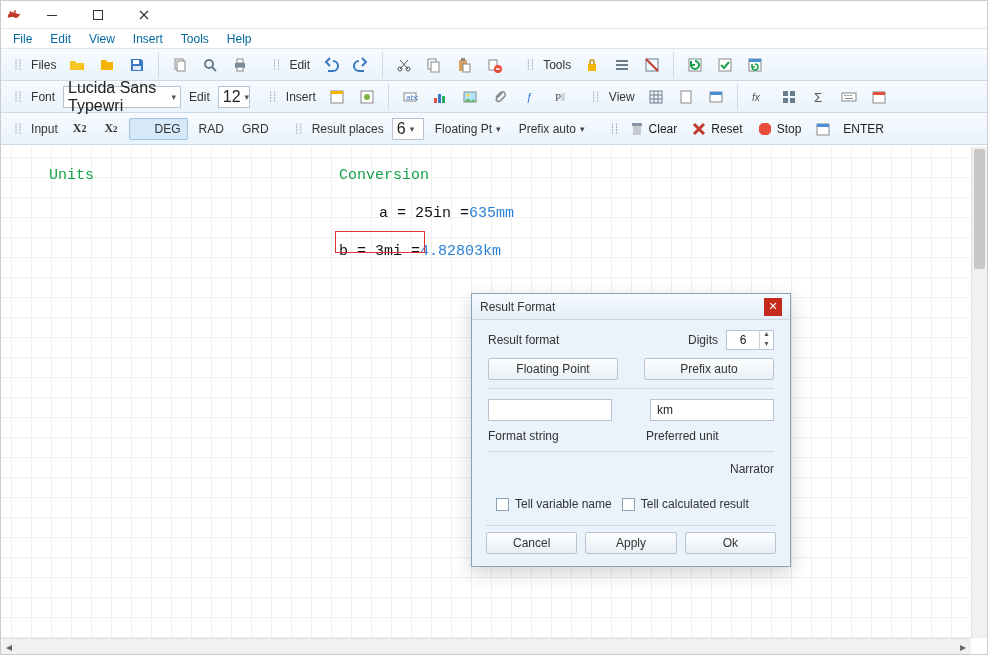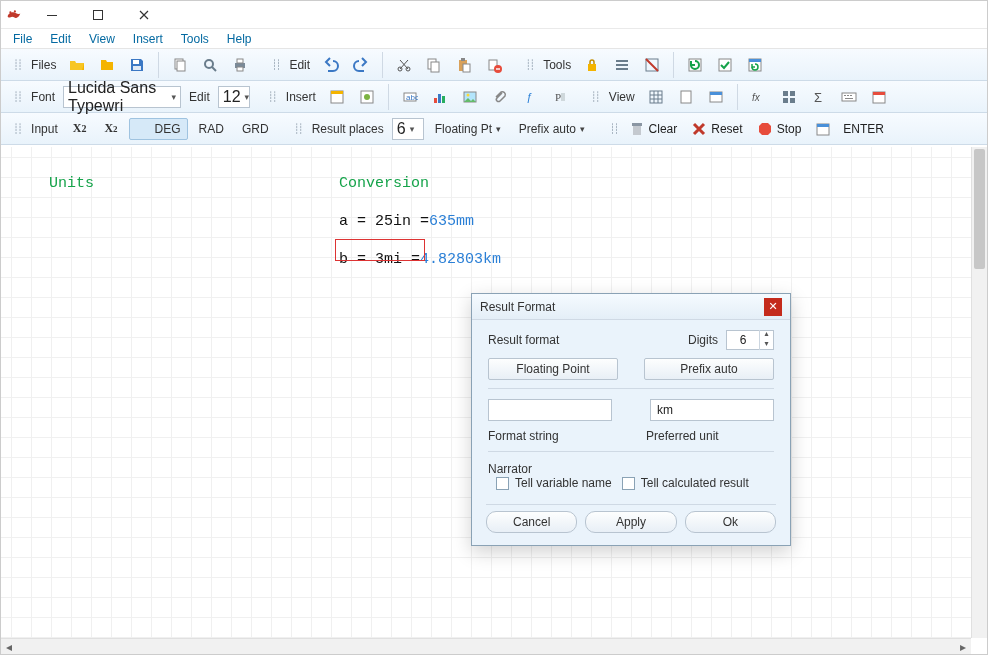--- a/index.html
+++ b/index.html
@@ -36,21 +36,21 @@
   .toolrow3 { height:32px; }
 
   
   .worksheet { position:absolute; left:0; right:0; top:146px; bottom:16px; background:#fff;
     background-image: linear-gradient(#f0f0f0 1px, transparent 1px), linear-gradient(90deg, #f0f0f0 1px, transparent 1px);
     background-size: 20px 20px;
     background-position: 10px 10px;
     overflow:hidden;
   }
   .sheet-content { position:absolute; left:28px; top:10px; right:14px; bottom:0; font-family:"Lucida Sans Typewriter","Courier New",monospace; font-size:15px; line-height:38px; }
-  .col { position:absolute; top:8px; }
+  .col { position:absolute; top:0; }
   .col.left { left:20px; }
   .col.right { left:310px; }
   .hdr { color:#15a34a; }
   .mathline { color:#111; white-space:nowrap; }
   .mathline .res { color:#2a7fd6; }
   .super { font-size:10px; vertical-align:super; }
   .sel { position:absolute; border:1px solid #d33; left:-4px; top:-2px; height:22px; }
 
   
   .vscroll { position:absolute; right:0; top:146px; bottom:16px; width:16px; background:#f1f1f1; border-left:1px solid #e0e0e0; }
@@ -71,21 +71,21 @@
   .spin .val { width:32px; text-align:center; }
   .spin .arrows { width:14px; display:flex; flex-direction:column; }
   .spin .arrows div { height:10px; font-size:8px; line-height:8px; text-align:center; color:#555; border-left:1px solid #ccd6e0; }
   .dbtn { border:1px solid #b8c4d0; background:linear-gradient(#fdfefe,#e8eff6); height:22px; padding:0 14px; font-size:12px; color:#333; display:flex; align-items:center; justify-content:center; border-radius:2px; }
   .dbtn.wide { width:130px; }
   .dinput { border:1px solid #b8c4d0; height:22px; background:#fff; padding:0 6px; font-size:12px; color:#222; width:124px; }
   .hr { height:1px; background:#cfd9e4; margin:6px 0 10px; }
   .chk { display:flex; align-items:center; gap:6px; font-size:12px; color:#333; }
   .chk .box { width:13px; height:13px; border:1px solid #8aa2b5; background:#fff; }
   .dbtns { display:flex; gap:8px; padding:6px 14px 12px; }
-  .dbtns .dbtn { flex:1;border-radius:10px; }
+  .dbtns .dbtn { flex:1; }
 </style>
 </head>
 <body>
 
 <div class="titlebar">
   <span class="logo">
     <svg viewBox="0 0 20 20">
         <path fill="#c0392b" d="M3 12c0-3 3-5 6-5 3 0 4 2 6 2 1 0 2-1 2-1s-1 4-4 5c-2 1-3-1-5-1s-3 2-5 0z"></path>
         <circle cx="6" cy="7" r="1.2" fill="#c0392b"></circle>
         <circle cx="11" cy="6" r="1.2" fill="#c0392b"></circle>
@@ -500,21 +500,21 @@
 </div>
 
 <div class="worksheet">
   <div class="sheet-content">
     <div class="col left">
       <div class="hdr">Units</div>
     </div>
     <div class="col right">
       <div class="hdr">Conversion</div>
       <div id="right-lines">
-          <div class="mathline" style="position: relative;">a = 25in =<span class="res">635mm</span></div>
+          <div class="mathline" style="position: relative; margin-left: 40px;">a = 25in =<span class="res">635mm</span></div>
           <div class="mathline" style="position: relative;"><span class="sel" style="width:90px"></span>b = 3mi =<span class="res">4.82803km</span></div>
         </div>
     </div>
   </div>
 </div>
 
 <div class="vscroll">
     <div class="thumb"></div>
   </div>
 <div class="hscroll">
@@ -551,21 +551,21 @@
     <div class="hr"></div>
     <div class="drow" style="justify-content:space-between;">
       <input class="dinput" value="" style="">
       <input class="dinput" value="km" style="">
     </div>
     <div class="drow" style="justify-content:space-between;">
       <span class="dlab">Format string</span>
       <span class="dlab" style="width:128px">Preferred unit</span>
     </div>
     <div class="hr"></div>
-    <div class="dlab" style="margin-bottom:0;">Narrator</div>
+    <div class="dlab" style="margin-bottom:21px;text-align:right;">Narrator</div>
     <div class="drow" style="justify-content:flex-start;padding-left:8px;">
       <label class="chk">
           <span class="box"></span>
           <span>Tell variable name</span>
         </label>
       <label class="chk">
           <span class="box"></span>
           <span>Tell calculated result</span>
         </label>
     </div>

